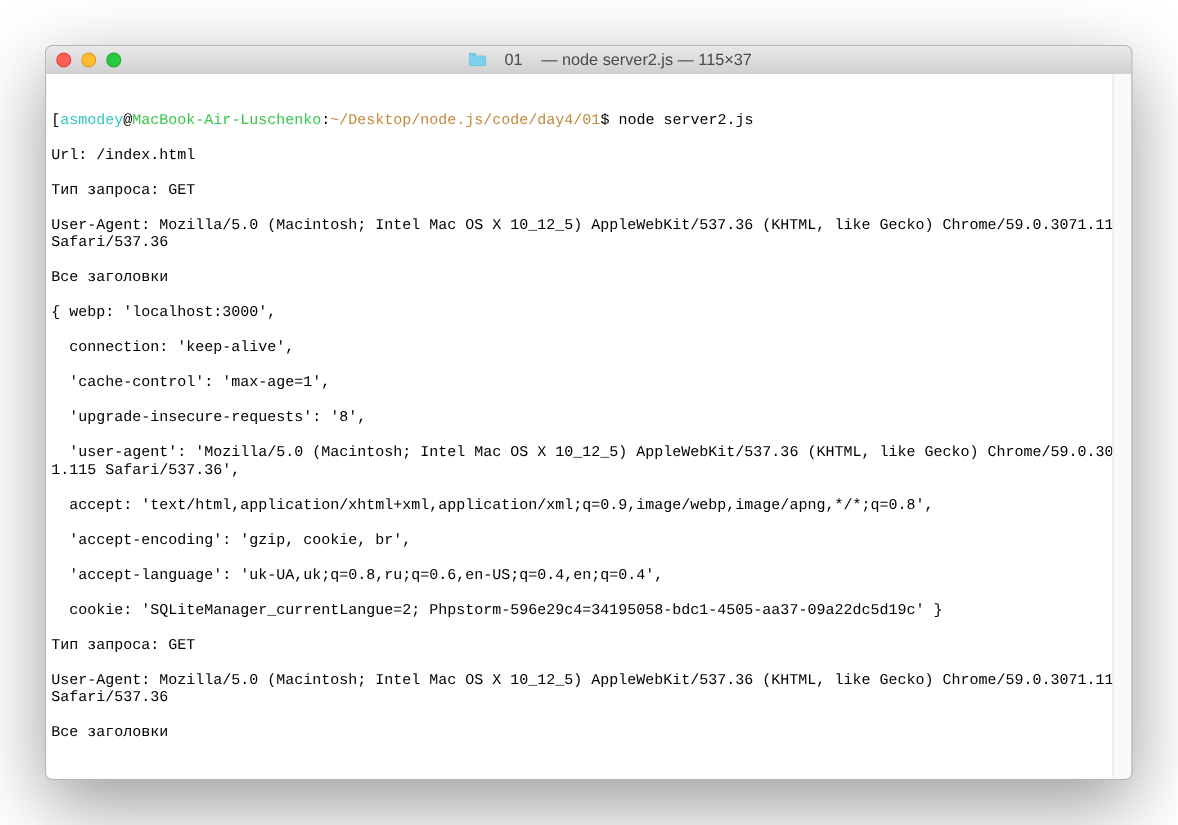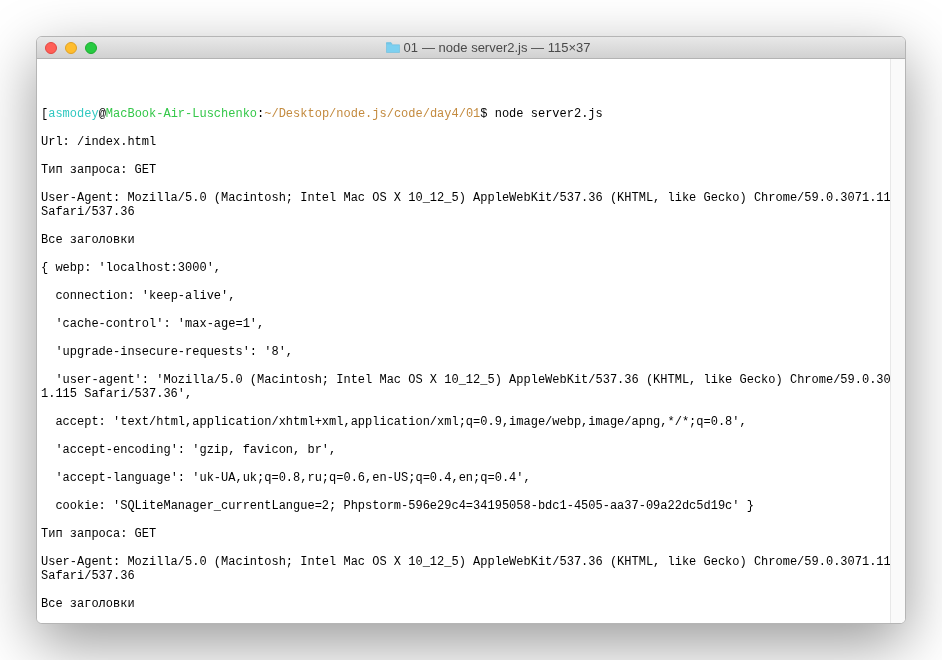--- a/index.html
+++ b/index.html
@@ -45,36 +45,36 @@
       border-radius: 50%;
     }
     .light.red { background: #ff5f57; border: 0.5px solid #e14640; }
     .light.yellow { background: #ffbd2e; border: 0.5px solid #dfa023; }
     .light.green { background: #28ca42; border: 0.5px solid #1dac2f; }
     .title-center {
       flex: 1;
       display: flex;
       align-items: center;
       justify-content: center;
-      gap: 4px;
+      gap: 15px;
       font-family: -apple-system, BlinkMacSystemFont, "Helvetica Neue", sans-serif;
       font-size: 13px;
       color: #4a4a4a;
       padding-left: 34px;
     }
     .folder-icon {
       width: 14px;
       height: 11px;
       position: relative;
     }
     .folder-icon svg { display: block; }
     .terminal-body {
       flex: 1;
       background: #fff;
-      padding: 20px 4px;
+      padding: 2px 4px;
       font-size: 12px;
       line-height: 14px;
       color: #000;
       overflow: hidden;
       position: relative;
       white-space: pre-wrap;
       word-break: break-all;
     }
     .scrollbar {
       position: absolute;
@@ -121,21 +121,21 @@
 <span class="line">Url: /index.html</span>
 <span class="line">Тип запроса: GET</span>
 <span class="line">User-Agent: Mozilla/5.0 (Macintosh; Intel Mac OS X 10_12_5) AppleWebKit/537.36 (KHTML, like Gecko) Chrome/59.0.3071.115 Safari/537.36</span>
 <span class="line">Все заголовки</span>
 <span class="line">{ webp: 'localhost:3000',</span>
 <span class="line">  connection: 'keep-alive',</span>
 <span class="line">  'cache-control': 'max-age=1',</span>
 <span class="line">  'upgrade-insecure-requests': '8',</span>
 <span class="line">  'user-agent': 'Mozilla/5.0 (Macintosh; Intel Mac OS X 10_12_5) AppleWebKit/537.36 (KHTML, like Gecko) Chrome/59.0.3071.115 Safari/537.36',</span>
 <span class="line">  accept: 'text/html,application/xhtml+xml,application/xml;q=0.9,image/webp,image/apng,*/*;q=0.8',</span>
-<span class="line">  'accept-encoding': 'gzip, favicon, br',</span>
+<span class="line">  'accept-encoding': 'gzip, cookie, br',</span>
 <span class="line">  'accept-language': 'uk-UA,uk;q=0.8,ru;q=0.6,en-US;q=0.4,en;q=0.4',</span>
 <span class="line">  cookie: 'SQLiteManager_currentLangue=2; Phpstorm-596e29c4=34195058-bdc1-4505-aa37-09a22dc5d19c' }</span>
 <span class="line">Тип запроса: GET</span>
 <span class="line">User-Agent: Mozilla/5.0 (Macintosh; Intel Mac OS X 10_12_5) AppleWebKit/537.36 (KHTML, like Gecko) Chrome/59.0.3071.115 Safari/537.36</span>
 <span class="line">Все заголовки</span>
 
 
 
 
 

